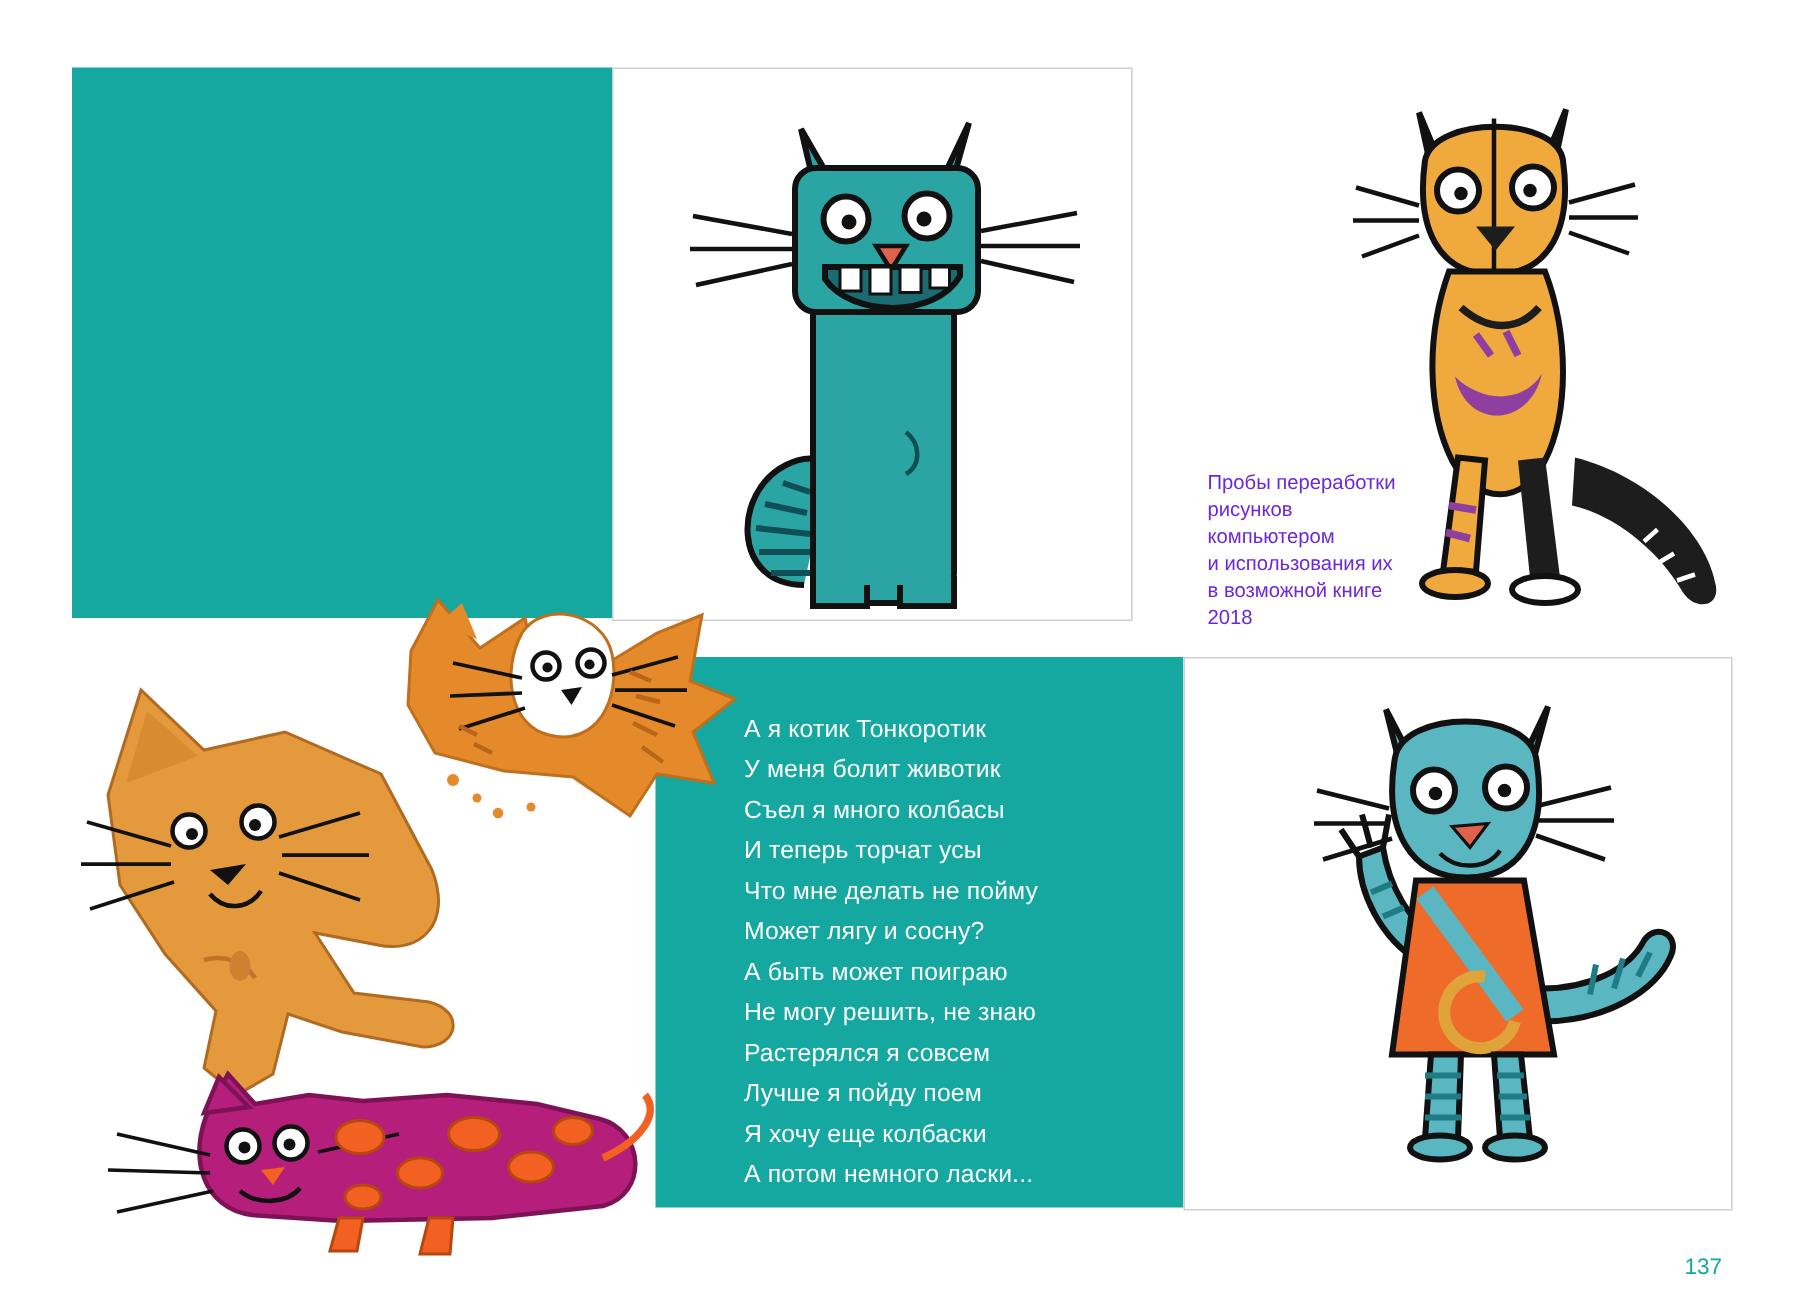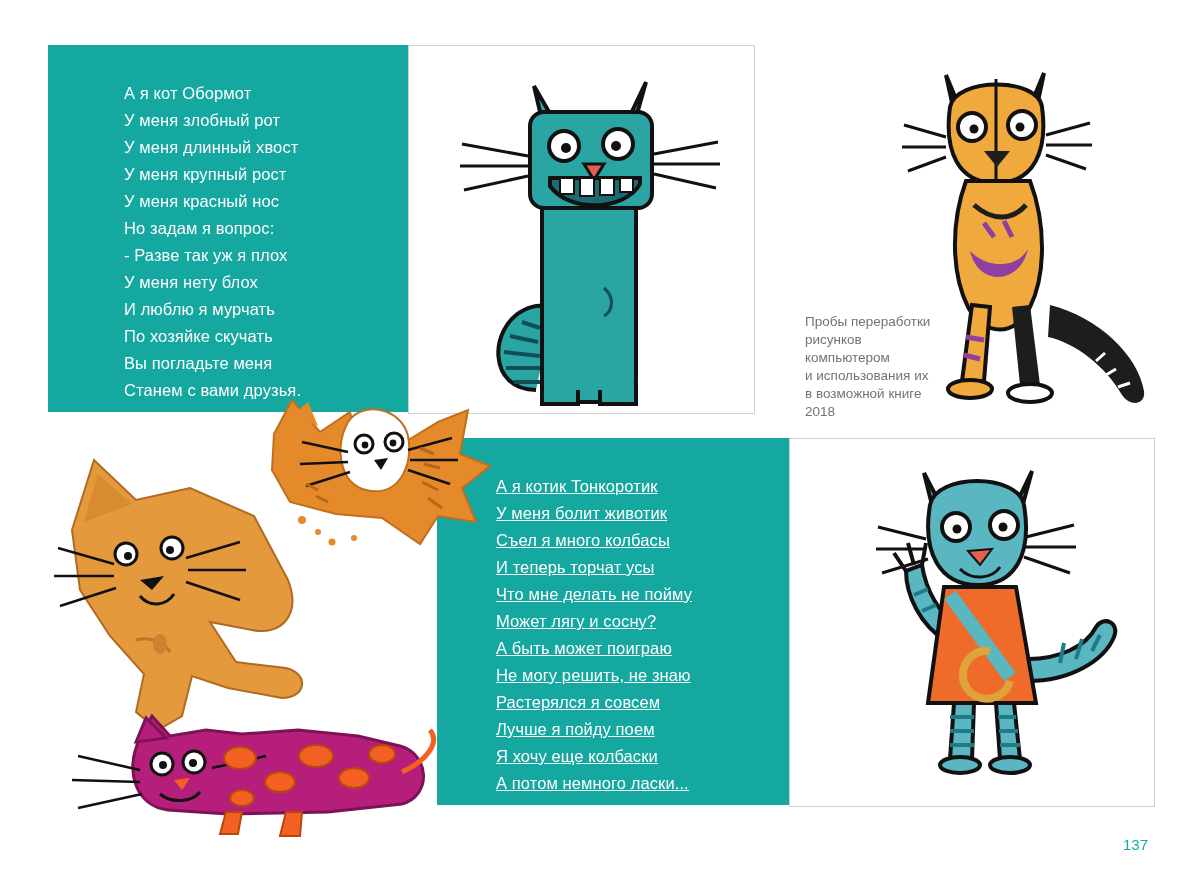--- a/index.html
+++ b/index.html
@@ -30,27 +30,27 @@
     color:#ffffff;
     white-space:pre-line;
     letter-spacing:.1px;
   }
   #panel1{left:48px;top:45px;width:360px;height:367px;}
   #panel1box{left:408px;top:45px;width:345px;height:367px;}
   #poem1{left:124px;top:80px;width:300px;}
 
   #panel2{left:437px;top:438px;width:352px;height:367px;}
   #panel2box{left:789px;top:438px;width:364px;height:367px;}
-  #poem2{left:496px;top:473px;width:300px;text-decoration:underline;}
+  #poem2{left:496px;top:473px;width:300px;}
 
   
   .caption{
     position:absolute;
     left:805px;top:313px;width:150px;
-    color:#737373;
+    color:#6d28d9;
     font-size:13.5px;
     line-height:18px;
     white-space:pre-line;
   }
 
   
   .page-number{
     position:absolute;
     right:52px;bottom:24px;
     color:#15a8a0;
@@ -63,32 +63,20 @@
   svg{display:block;overflow:visible;}
 </style>
 </head>
 <body>
 
 <div class="page">
 
   <div class="panel-teal" id="panel1"></div>
   <div class="panel-white" id="panel1box"></div>
 
-  <div class="poem" id="poem1">А я кот Обормот
-У меня злобный рот
-У меня длинный хвост
-У меня крупный рост
-У меня красный нос
-Но задам я вопрос:
-- Разве так уж я плох
-У меня нету блох
-И люблю я мурчать
-По хозяйке скучать
-Вы погладьте меня
-Станем с вами друзья.</div>
 
   <div class="art" style="left:418px;top:60px;">
     <svg width="330" height="350" viewBox="0 0 330 350">
 
       <path d="M118 330 C70 330 70 268 106 250 C142 232 150 276 128 284" fill="#2ba5a4" stroke="#111" stroke-width="4"></path>
       <path d="M96 322 L126 322 M88 308 L124 308 M86 292 L122 296 M92 276 L120 282 M104 262 L122 268" stroke="#0f4f55" stroke-width="4" fill="none"></path>
 
       <path d="M124 140 L124 326 C124 338 138 342 152 342 L196 342 C210 342 218 334 218 322 L218 140 Z" fill="#2ba5a4" stroke="#111" stroke-width="4"></path>
 
       <path d="M186 228 C196 236 196 250 186 256" stroke="#0f4f55" stroke-width="3" fill="none"></path>

